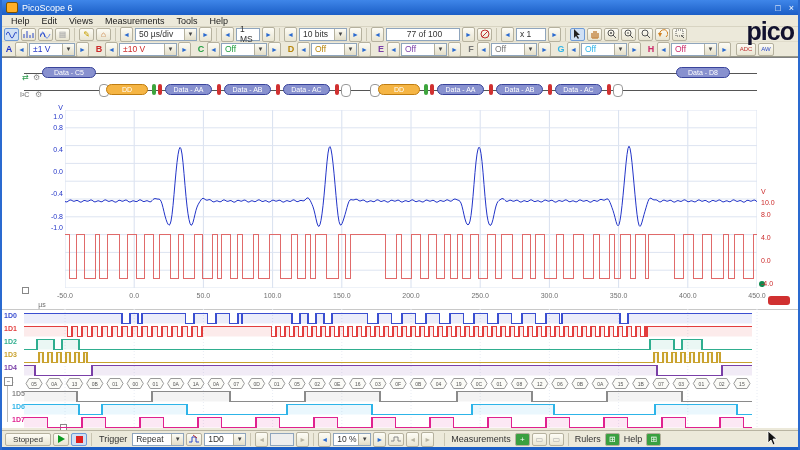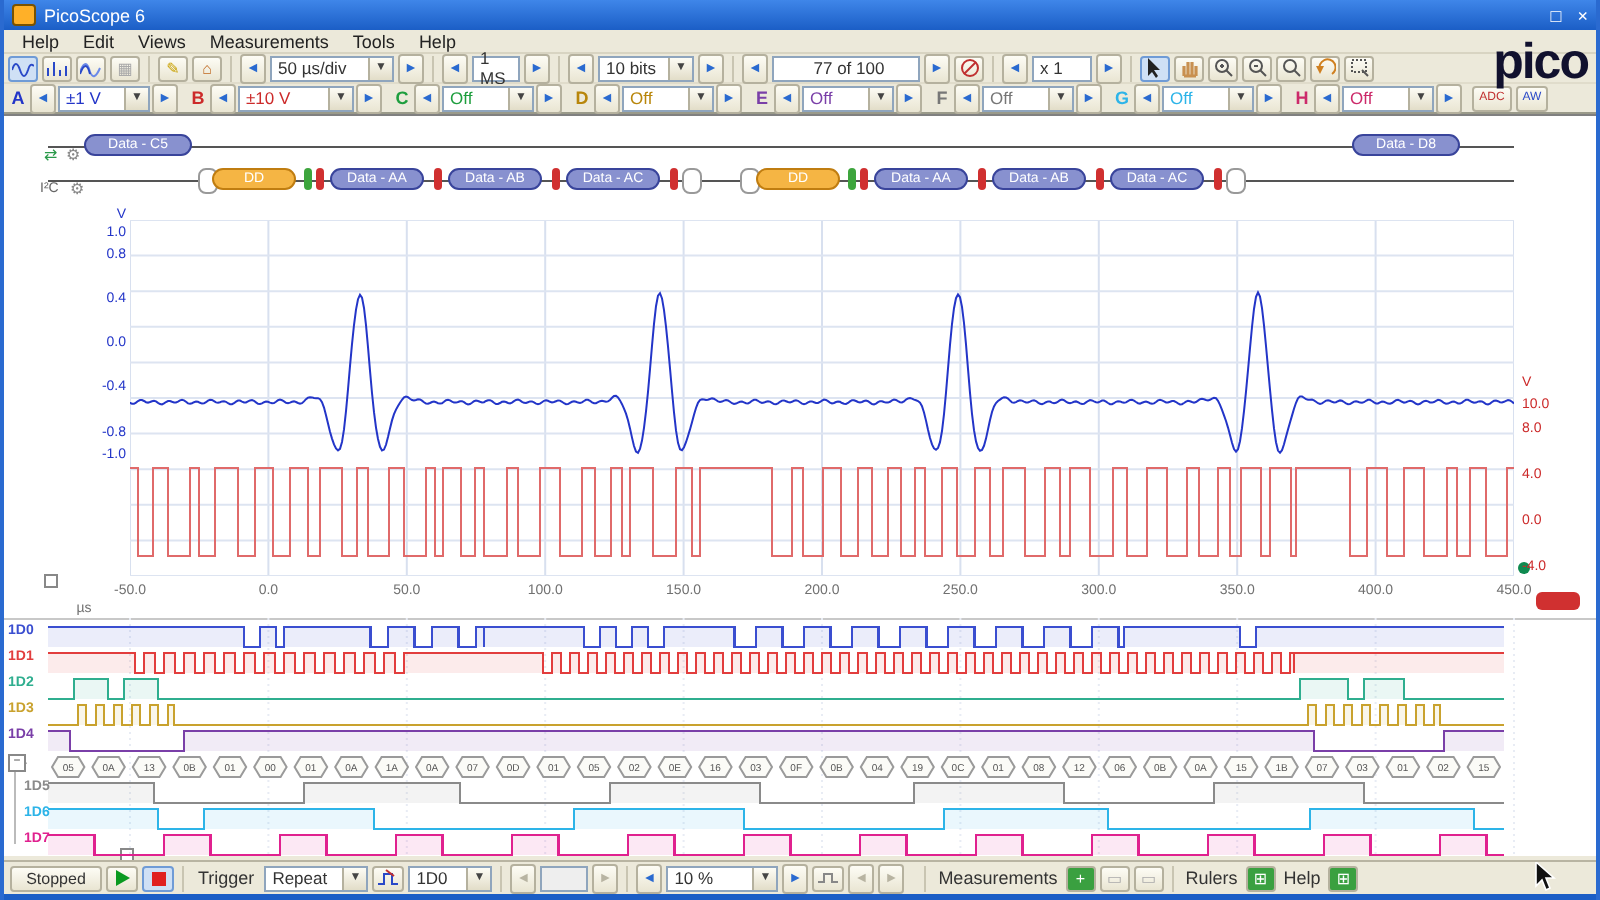--- a/index.html
+++ b/index.html
@@ -304,21 +304,21 @@
   <div class="combo" style="width:42px">
       <span>1D0</span>
       <span class="dd">▼</span>
     </div>
   <div class="sep"></div>
   <div class="arrbtn" style="color:#b8b4a2">◄</div>
   <div class="combo" style="width:24px;background:#eee"></div>
   <div class="arrbtn" style="color:#b8b4a2">►</div>
   <div class="sep"></div>
   <div class="arrbtn">◄</div>
-  <div class="combo" style="width:56px">
+  <div class="combo" style="width:38px">
       <span>10 %</span>
       <span class="dd">▼</span>
     </div>
   <div class="arrbtn">►</div>
   <div class="tbtn">
       <svg width="12" height="10">
         <path d="M1,7 h3 v-4 h4 v4 h3" stroke="#888" fill="none"></path>
       </svg>
     </div>
   <div class="arrbtn" style="color:#b8b4a2">◄</div>

